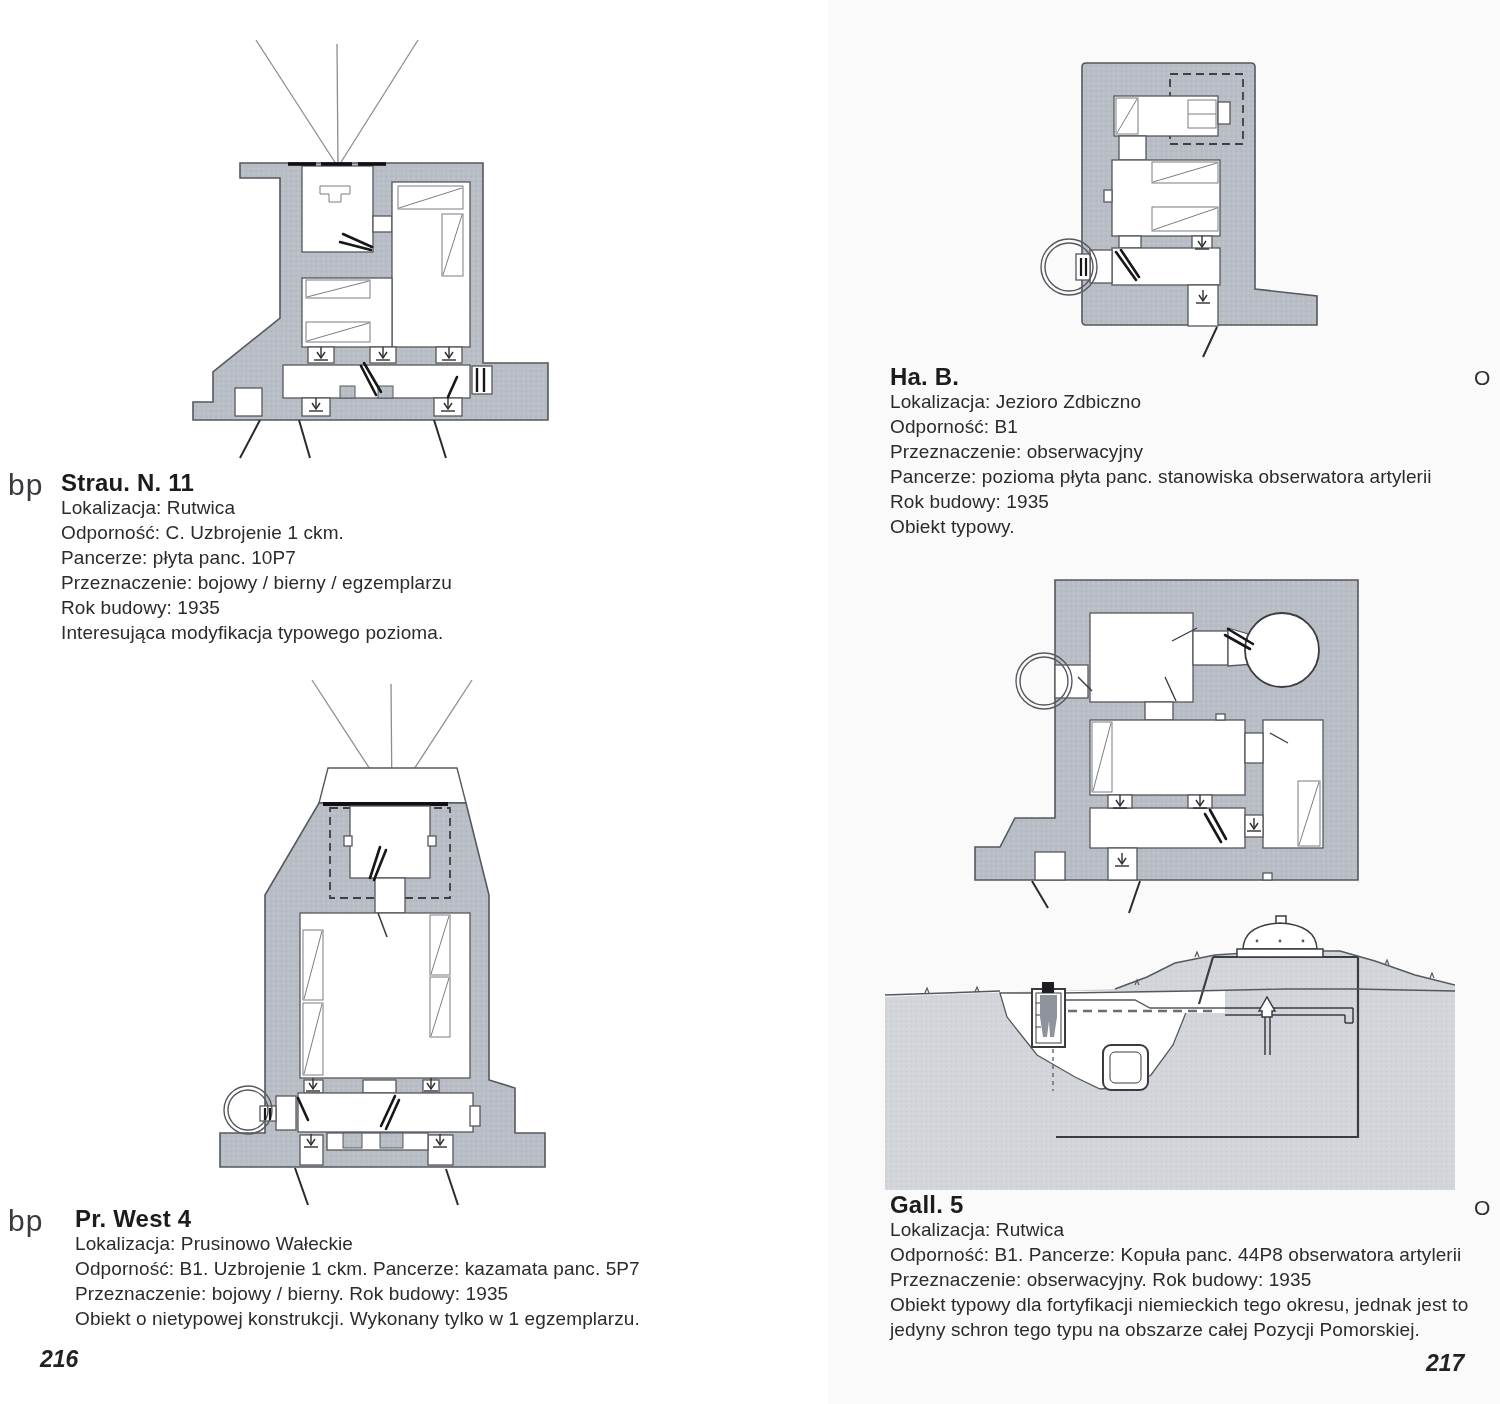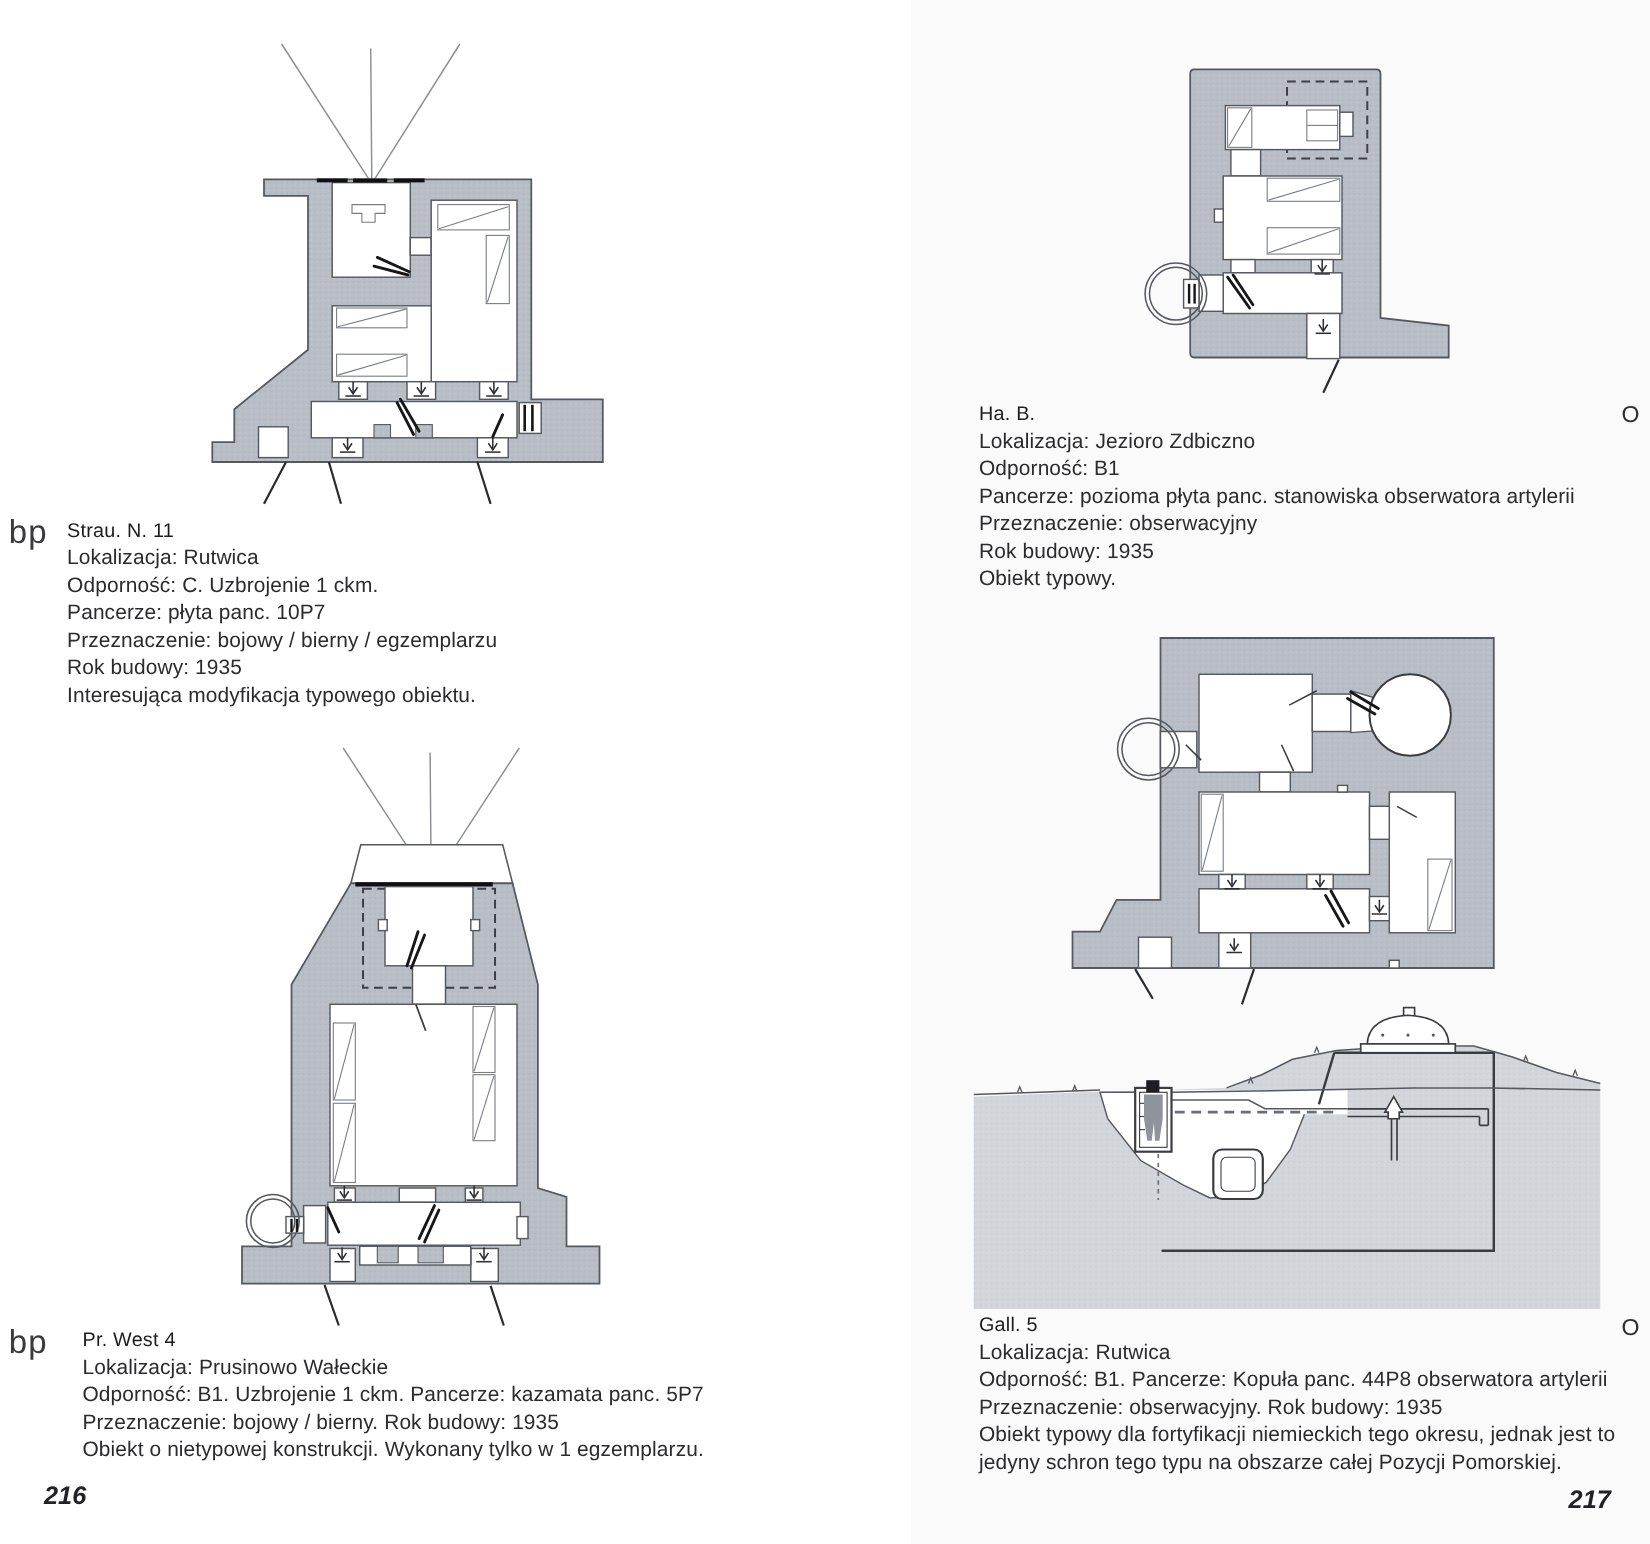--- a/index.html
+++ b/index.html
@@ -3,21 +3,21 @@
 <meta charset="utf-8">
 <style>
   html,body{margin:0;padding:0;}
   body{
     width:1500px;height:1404px;position:relative;background:#ffffff;
     font-family:"Liberation Sans", sans-serif;overflow:hidden;
   }
   .right-page-bg{position:absolute;left:828px;top:0;width:672px;height:1404px;background:#fafafb;}
   .abs{position:absolute;}
   .entry{position:absolute;width:620px;}
-  .entry .title{font-size:18px;font-weight:normal;color:#1c1c1f;line-height:25px;letter-spacing:.2px;}
+  .entry .title{font-size:24px;font-weight:bold;color:#1c1c1f;line-height:25px;letter-spacing:.2px;}
   .entry .line{font-size:19px;color:#2b2b2e;line-height:25px;letter-spacing:.1px;}
   .margin-label{position:absolute;font-size:30px;color:#3a3a3e;letter-spacing:1px;}
   .o-label{position:absolute;font-size:21px;color:#2e2e32;}
   .page-number{position:absolute;font-size:23px;font-weight:bold;color:#222226;font-style:italic;}
   svg{display:block;}
 </style>
 </head>
 <body>
 
 <div class="right-page-bg"></div>
@@ -332,41 +332,41 @@
 </svg>
 
 <div class="margin-label" style="left:8px;top:468px">bp</div>
 <div class="entry" style="left:61px;top:470px">
   <div class="title">Strau. N. 11</div>
   <div class="line">Lokalizacja: Rutwica</div>
   <div class="line">Odporność: C. Uzbrojenie 1 ckm.</div>
   <div class="line">Pancerze: płyta panc. 10P7</div>
   <div class="line">Przeznaczenie: bojowy / bierny / egzemplarzu</div>
   <div class="line">Rok budowy: 1935</div>
-  <div class="line">Interesująca modyfikacja typowego obiektu.</div>
+  <div class="line">Interesująca modyfikacja typowego pozioma.</div>
 </div>
 
 <div class="margin-label" style="left:8px;top:1204px">bp</div>
 <div class="entry" style="left:75px;top:1206px">
   <div class="title">Pr. West 4</div>
   <div class="line">Lokalizacja: Prusinowo Wałeckie</div>
   <div class="line">Odporność: B1. Uzbrojenie 1 ckm. Pancerze: kazamata panc. 5P7</div>
   <div class="line">Przeznaczenie: bojowy / bierny. Rok budowy: 1935</div>
   <div class="line">Obiekt o nietypowej konstrukcji. Wykonany tylko w 1 egzemplarzu.</div>
 </div>
 
 <div class="page-number" style="left:40px;top:1346px">216</div>
 
 <div class="o-label" style="left:1474px;top:366px">O</div>
 <div class="entry" style="left:890px;top:364px;width:580px">
   <div class="title">Ha. B.</div>
   <div class="line">Lokalizacja: Jezioro Zdbiczno</div>
   <div class="line">Odporność: B1</div>
+  <div class="line">Przeznaczenie: obserwacyjny</div>
   <div class="line">Pancerze: pozioma płyta panc. stanowiska obserwatora artylerii</div>
-  <div class="line">Przeznaczenie: obserwacyjny</div>
   <div class="line">Rok budowy: 1935</div>
   <div class="line">Obiekt typowy.</div>
 </div>
 
 <div class="o-label" style="left:1474px;top:1196px">O</div>
 <div class="entry" style="left:890px;top:1192px;width:580px">
   <div class="title">Gall. 5</div>
   <div class="line">Lokalizacja: Rutwica</div>
   <div class="line">Odporność: B1. Pancerze: Kopuła panc. 44P8 obserwatora artylerii</div>
   <div class="line">Przeznaczenie: obserwacyjny. Rok budowy: 1935</div>

